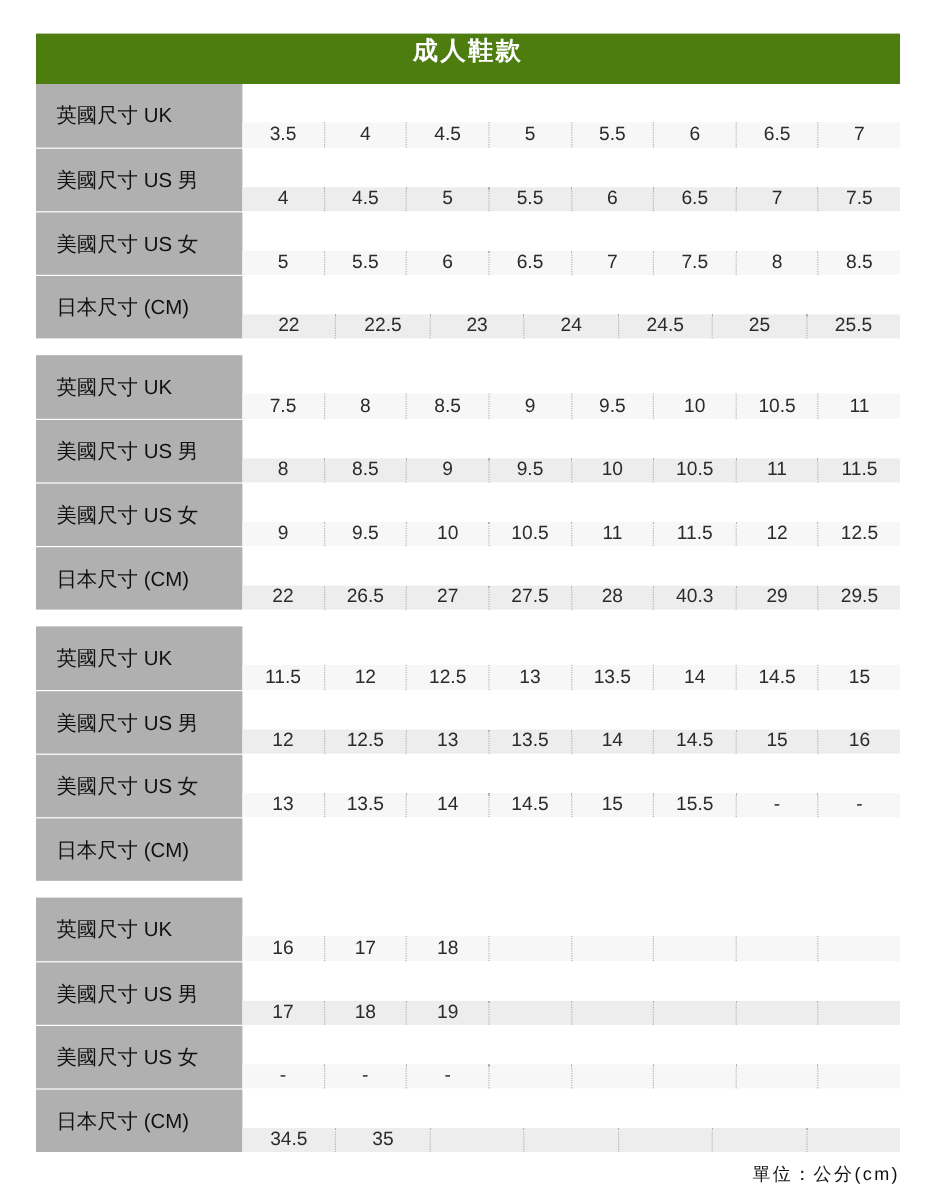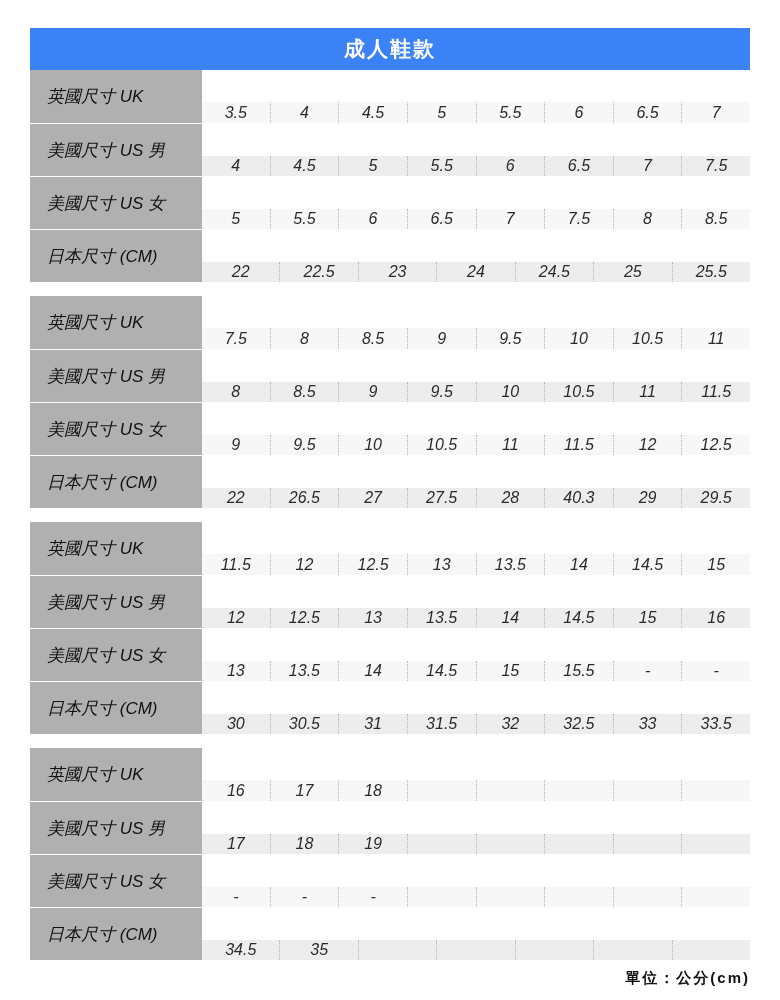--- a/index.html
+++ b/index.html
@@ -12,36 +12,35 @@
     position: relative;
     width: 780px;
     height: 1000px;
     background: #ffffff;
     box-sizing: border-box;
     padding: 28px 30px 0 30px;
     overflow: hidden;
   }
   .title-bar {
     height: 42px;
-    background: #3b82f6;
+    background: #4d7c0f;
     color: #ffffff;
     display: flex;
-    align-items: center;
+    align-items: flex-start;
     justify-content: center;
     font-size: 21px;
     font-weight: bold;
     letter-spacing: 2px;
   }
   .block { margin-top: 0; }
   .block + .block { margin-top: 14px; }
   .row {
     display: flex;
     height: 53px;
     box-sizing: border-box;
-    font-style: italic;
   }
   .row + .row { border-top: 1px dotted #ffffff; text-align: right; }
   .label-cell {
     width: 172px;
     flex: 0 0 172px;
     background: #b0b0b0;
     display: flex;
     align-items: center;
     padding-left: 17px;
     box-sizing: border-box;
@@ -63,21 +62,21 @@
     justify-content: center;
     font-size: 16px;
     color: #2b2b2b;
     box-sizing: border-box;
   }
   .cell + .cell { border-left: 1px dotted #b5b5b5; }
   .unit-note {
     margin-top: 9px;
     text-align: right;
     font-size: 15px;
-    font-weight: bold;
+    font-weight: normal;
     color: #111111;
     letter-spacing: 2px;
   }
 </style>
 </head>
 <body>
 
 <div class="page">
   <div class="title-bar">
     <span>成人鞋款</span>
@@ -226,30 +225,20 @@
             <div class="cell">14</div>
             <div class="cell">14.5</div>
             <div class="cell">15</div>
             <div class="cell">15.5</div>
             <div class="cell">-</div>
             <div class="cell">-</div>
           </div>
         </div>
         <div class="row dark">
           <div class="label-cell">日本尺寸 (CM)</div>
-          <div class="cells">
-            <div class="cell">30</div>
-            <div class="cell">30.5</div>
-            <div class="cell">31</div>
-            <div class="cell">31.5</div>
-            <div class="cell">32</div>
-            <div class="cell">32.5</div>
-            <div class="cell">33</div>
-            <div class="cell">33.5</div>
-          </div>
         </div>
       </div>
       <div class="block">
         <div class="row light">
           <div class="label-cell">英國尺寸 UK</div>
           <div class="cells">
             <div class="cell">16</div>
             <div class="cell">17</div>
             <div class="cell">18</div>
             <div class="cell"></div>

